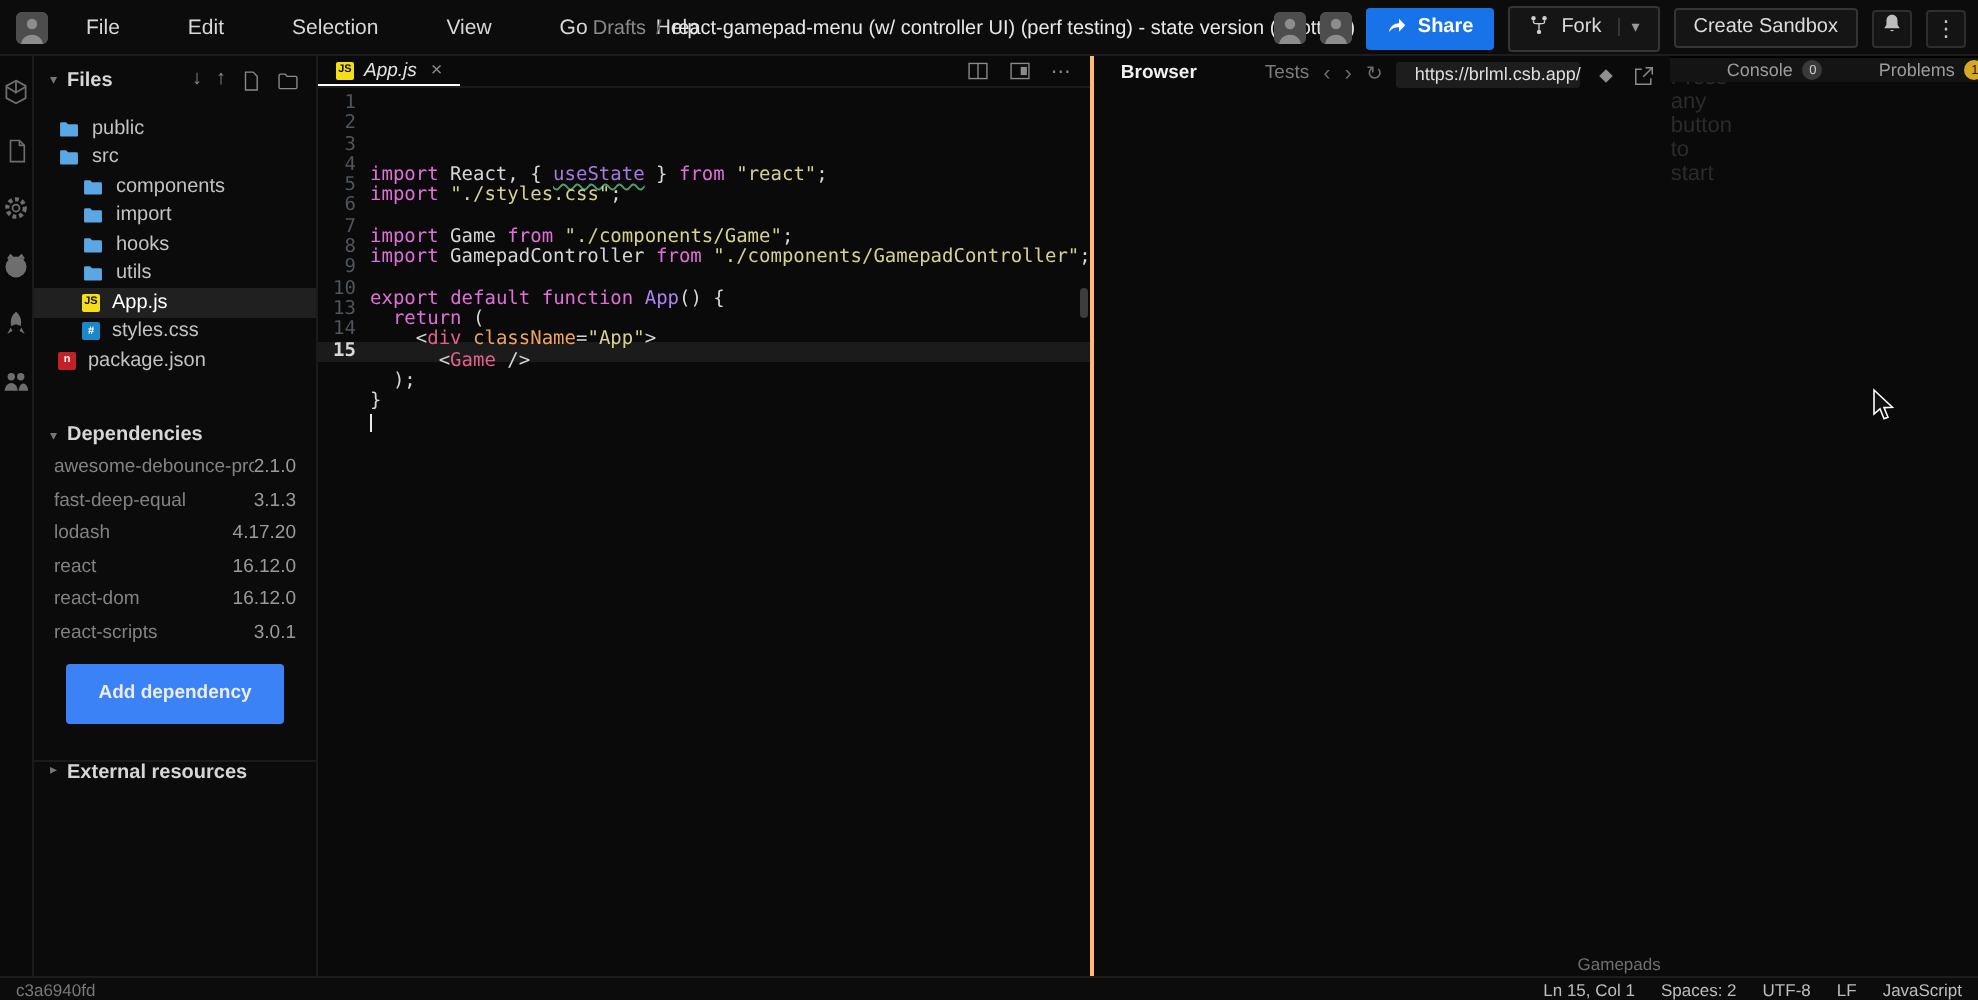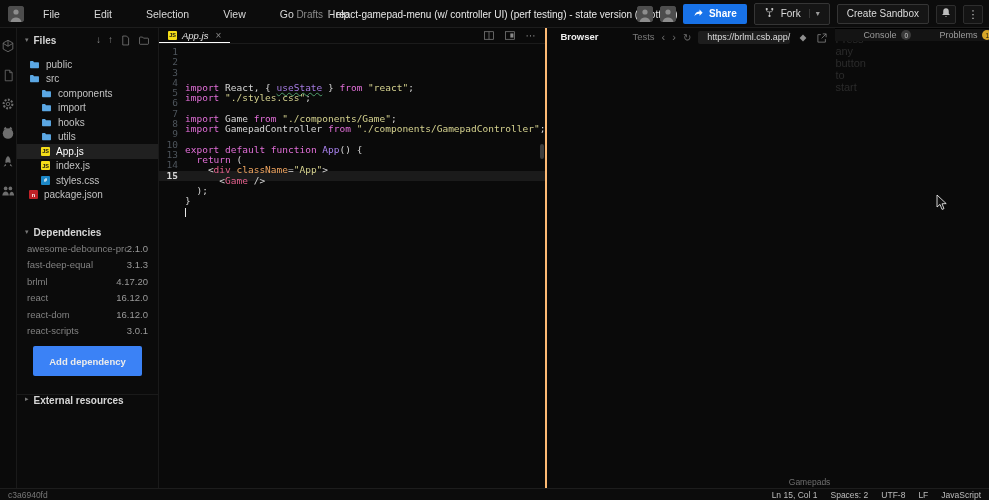--- a/index.html
+++ b/index.html
@@ -316,24 +316,20 @@
               <path d="M1.5 4c0-.6.4-1 1-1h3.4l1.4 1.6h6.2c.6 0 1 .4 1 1v6.9c0 .6-.4 1-1 1h-11c-.6 0-1-.4-1-1z" fill="#5ba7e3"></path>
             </svg>
           </span>
           <span>utils</span>
         </div>
         <div class="tree-item ind1 sel">
           <span class="fico" style="background: rgb(245, 222, 25); color: rgb(17, 17, 17);">JS</span>
           <span>App.js</span>
         </div>
         <div class="tree-item ind1">
-          <span class="fico" style="background: rgb(245, 222, 25); color: rgb(17, 17, 17);">JS</span>
-          <span>index.js</span>
-        </div>
-        <div class="tree-item ind1">
           <span class="fico" style="background: rgb(28, 136, 199); color: rgb(255, 255, 255);">#</span>
           <span>styles.css</span>
         </div>
         <div class="tree-item ind0">
           <span class="fico" style="background: rgb(193, 33, 39); color: rgb(255, 255, 255);">n</span>
           <span>package.json</span>
         </div>
       </div>
     <div class="deps-header">
       <span class="sb-caret">▾</span>
@@ -342,21 +338,21 @@
     <div id="depslist">
         <div class="dep-row">
           <span class="dep-name">awesome-debounce-pro...</span>
           <span class="dep-ver">2.1.0</span>
         </div>
         <div class="dep-row">
           <span class="dep-name">fast-deep-equal</span>
           <span class="dep-ver">3.1.3</span>
         </div>
         <div class="dep-row">
-          <span class="dep-name">brlml</span>
+          <span class="dep-name">lodash</span>
           <span class="dep-ver">4.17.20</span>
         </div>
         <div class="dep-row">
           <span class="dep-name">react</span>
           <span class="dep-ver">16.12.0</span>
         </div>
         <div class="dep-row">
           <span class="dep-name">react-dom</span>
           <span class="dep-ver">16.12.0</span>
         </div>

